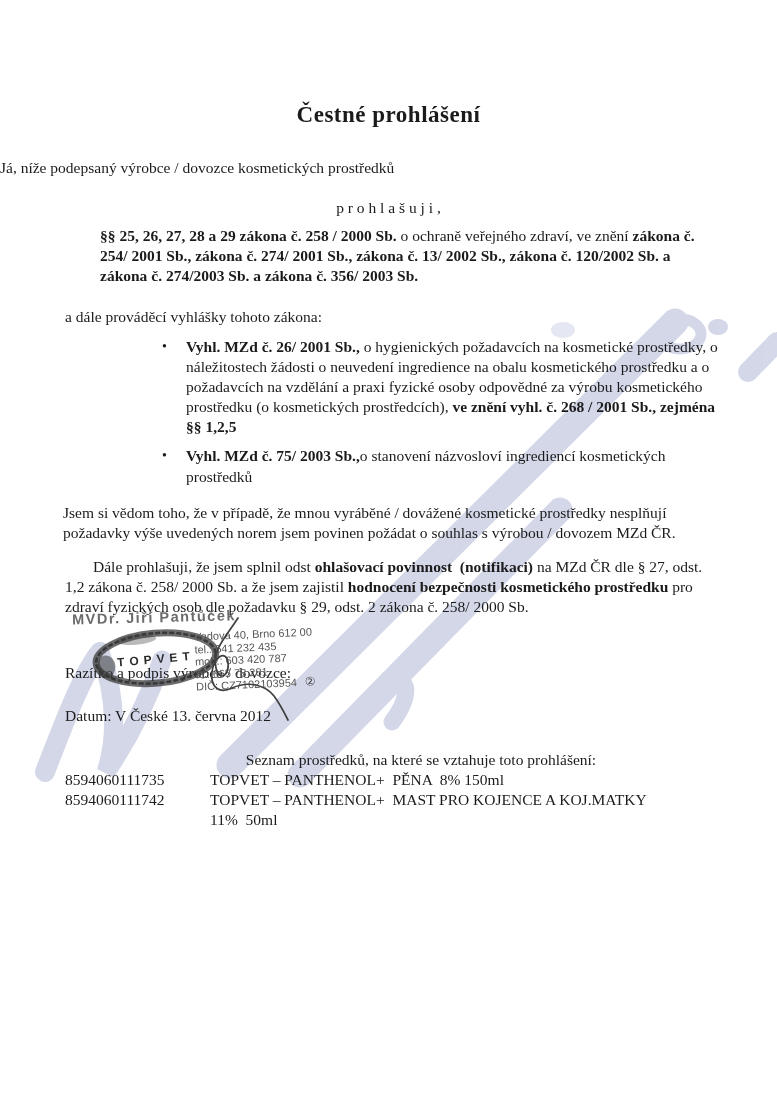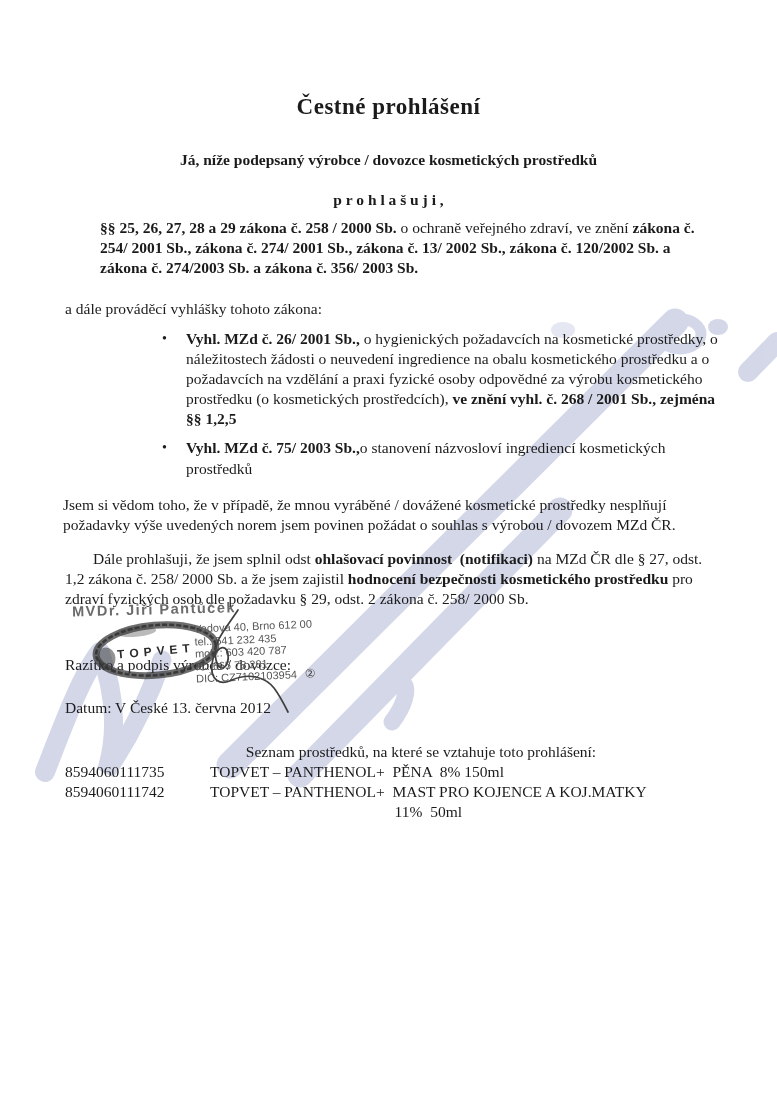--- a/index.html
+++ b/index.html
@@ -10,45 +10,45 @@
     background:#ffffff;
     overflow:hidden;
     font-family:"Liberation Serif", serif;
     color:#1b1b1b;
     font-size:15.5px;
     line-height:1.3;
   }
   .wm{position:absolute;inset:0;pointer-events:none;}
   .content{position:relative;}
   .title{
-    padding-top:88px;margin:4px;text-align:center;
+    padding-top:88px;margin:12px;text-align:center;
     font-size:23px;font-weight:700;letter-spacing:.5px;
   }
-  .intro{margin:28px 0 0;text-align:center;font-weight:bold;}
-  .declare{margin:20px 0 8px;text-align:center;font-weight:700;}
+  .intro{margin:28px 0 0;}
+  .declare{margin:20px 0 8px;text-align:center;font-weight:400;}
   p span{white-space:pre-wrap;}
   .para1{margin:18px 58px 0 65px;}
   .b{font-weight:700;}
   .u{text-decoration:underline;}
   .laws{margin:2px 62px 0 100px;}
   .decrees-intro{margin:20px 0 0 65px;}
   ul.decrees{margin:10px 48px 0 17px;padding-left:145px;list-style:none;}
   ul.decrees li{position:relative;padding-left:24px;}
   ul.decrees li + li{margin-top:9px;}
   ul.decrees li::before{
     content:"•";position:absolute;left:0;top:1px;font-size:14px;
   }
   .awareness{margin:16px 58px 0 63px;}
   .further{margin:14px 55px 0 65px;text-indent:28px;}
   .razitko{margin:46px 0 0 65px;}
   .dateline{margin:22px 0 0 65px;}
   .seznam{margin:24px 0 0 65px;text-align:center;}
   .prod-row{display:flex;margin-left:65px;}
   .prod-code{width:145px;flex:0 0 145px;}
-  .prod-name span{display:block;white-space:pre-wrap;text-align:center;}
+  .prod-name span{display:block;white-space:pre-wrap;}
   
   .stamp{
     position:absolute;left:70px;top:596px;width:360px;height:110px;
     font-family:"Liberation Sans", sans-serif;
   }
   .stamp-name{
     position:absolute;left:2px;top:-2px;width:340px;
     color:#6b6b6b;font-weight:700;font-size:14.5px;letter-spacing:1.5px;
     transform:rotate(-1.5deg);
   }

